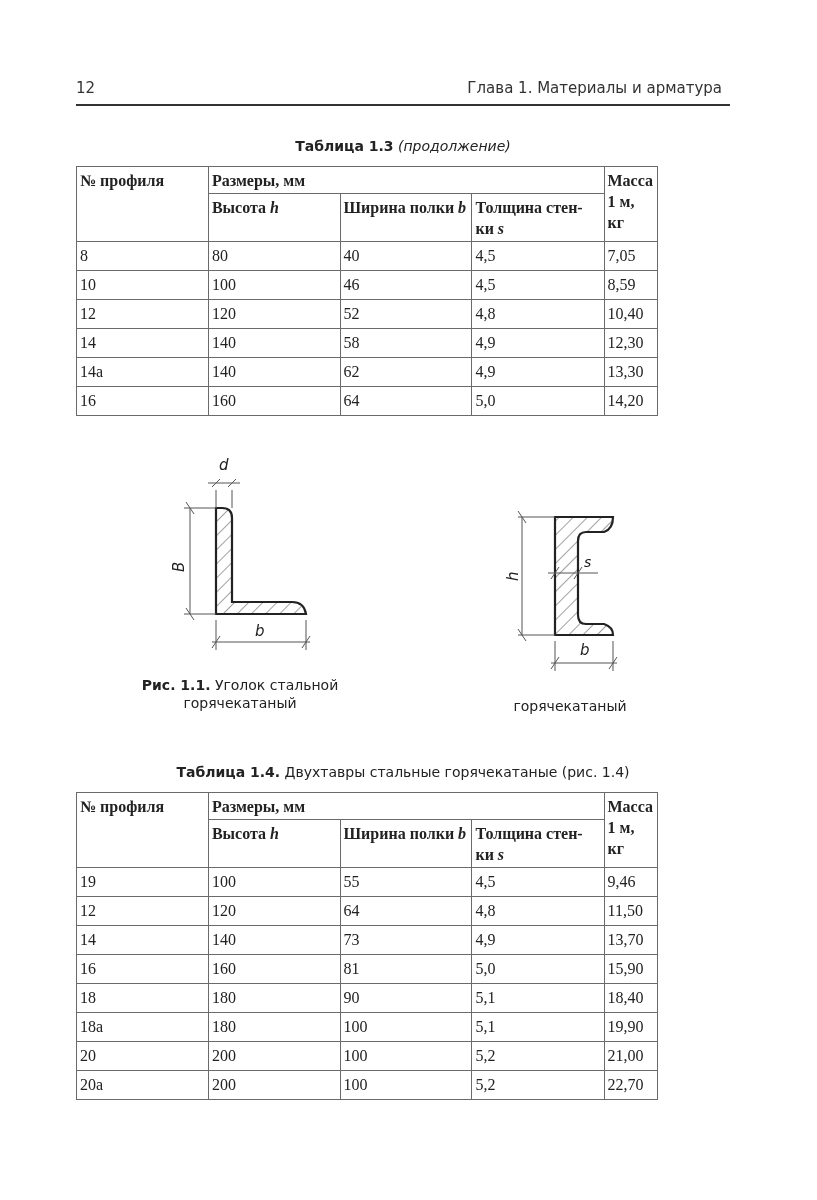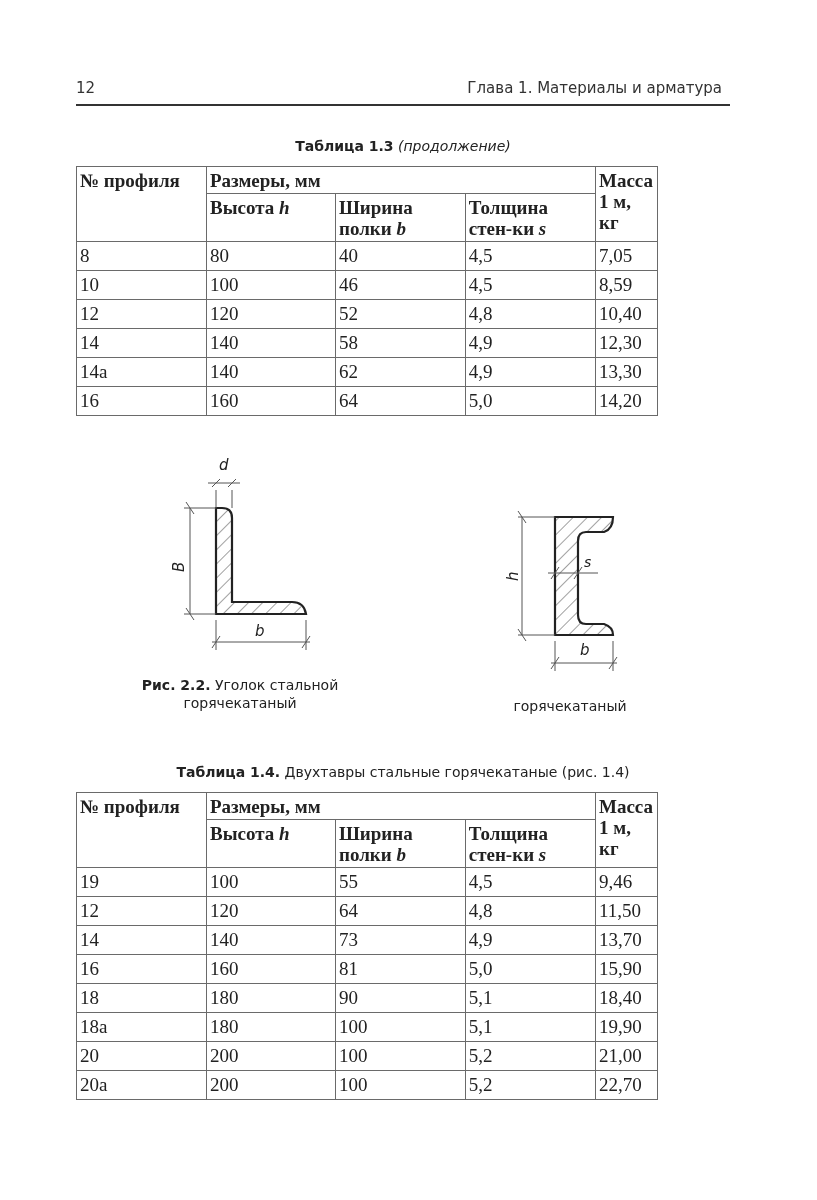--- a/index.html
+++ b/index.html
@@ -3,21 +3,21 @@
 <meta charset="utf-8">
 <style>
   html, body { margin:0; padding:0; background:#ffffff; }
   body { width:817px; height:1200px; position:relative; overflow:hidden; font-family:"DejaVu Sans", sans-serif; color:#222; }
   .header { position:absolute; left:76px; top:78px; width:654px; height:26px; border-bottom:2px solid #333; }
   .page-num { position:absolute; left:0; top:1px; font-size:15px; font-family:"DejaVu Sans", sans-serif; color:#333; }
   .running-title { position:absolute; right:8px; top:1px; font-size:15px; color:#333; }
   .caption { position:absolute; font-size:14px; color:#222; text-align:center; }
   .caption b { font-weight:bold; }
   .caption i { font-style:italic; }
-  table.data { position:absolute; left:76px; width:582px; border-collapse:collapse; font-family:"Liberation Serif", serif; font-size:19px; color:#222; }
+  table.data { position:absolute; left:76px; width:582px; border-collapse:collapse; font-family:"Liberation Serif", serif; font-size:16px; color:#222; }
   table.data td, table.data th { border:1.5px solid #6a6a6a; padding:3px 4px 2px 3px; text-align:left; vertical-align:top; font-weight:normal; }
   table.data th { font-weight:bold; line-height:21px; }
   table.data td { height:23px; line-height:22px; }
   table.data th i { font-style:italic; }
   .c1 { width:126px; } .c2 { width:126px; } .c3 { width:126px;margin-left:33px; } .c4 { width:126px; }
   .fig { position:absolute; }
   .fig-caption { position:absolute; font-size:14px; text-align:center; line-height:18px; color:#222; }
   .fig-caption b { font-weight:bold; }
 </style>
 </head>
@@ -113,21 +113,21 @@
   <text x="0" y="0" transform="translate(24 122) rotate(-90)" font-family="DejaVu Sans, sans-serif" font-style="italic" font-size="15" fill="#222">B</text>
   <line x1="56" y1="170" x2="56" y2="200" stroke="#555" stroke-width="1"></line>
   <line x1="146" y1="170" x2="146" y2="200" stroke="#555" stroke-width="1"></line>
   <line x1="52" y1="192" x2="150" y2="192" stroke="#555" stroke-width="1"></line>
   <line x1="52" y1="198" x2="60" y2="186" stroke="#555" stroke-width="1"></line>
   <line x1="142" y1="198" x2="150" y2="186" stroke="#555" stroke-width="1"></line>
   <text x="95" y="186" font-family="DejaVu Sans, sans-serif" font-style="italic" font-size="15" fill="#222">b</text>
 </svg>
 
 <div class="fig-caption" style="left:130px; top:676px; width:220px;">
-  <div><b>Рис. 2.2.</b><span> Уголок стальной</span></div>
+  <div><b>Рис. 1.1.</b><span> Уголок стальной</span></div>
   <div>горячекатаный</div>
 </div>
 
 <svg class="fig" style="left:500px; top:505px;" width="140" height="170" viewBox="0 0 140 170">
   <defs>
     <pattern id="hatch2" patternUnits="userSpaceOnUse" width="10" height="10" patternTransform="rotate(45)">
       <line x1="0" y1="0" x2="0" y2="10" stroke="#444" stroke-width="1"></line>
     </pattern>
   </defs>
   <path d="M55 12 L113 12 Q113 24 104 27 L86 27 Q78 27 78 36 L78 110 Q78 119 86 119 L104 119 Q113 122 113 130 L55 130 Z" fill="url(#hatch2)" stroke="#222" stroke-width="2.2"></path>

